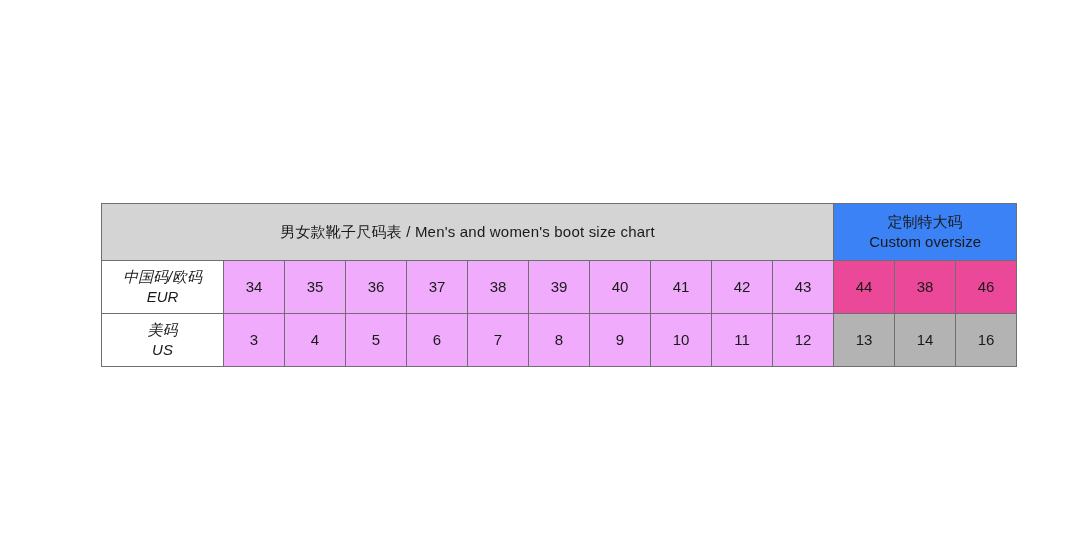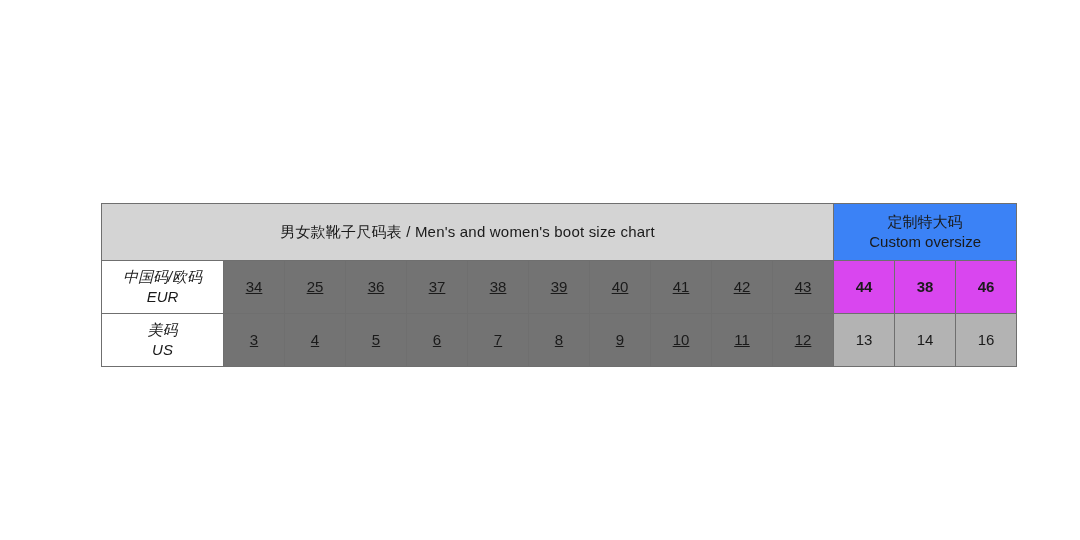--- a/index.html
+++ b/index.html
@@ -59,22 +59,22 @@
     background: #ffffff;
     font-size: 15px;
     line-height: 1.5;
     width: 122px;
     padding: 6px 4px;
     font-style: italic;
   }
   .data-row td {
     height: 52px;
   }
-  .cell-plain { background: #737373; text-decoration: underline; }
-  .cell-shade-light { background: #d946ef; font-weight: bold; }
+  .cell-plain { background: #f0abfc; }
+  .cell-shade-light { background: #ec4899; }
   .cell-shade-dark { background: #b3b3b3; }
   .two-line span { display: block; }
 </style>
 </head>
 <body>
 
 <div class="page">
   <div class="chart-wrap">
     <table class="size-chart">
       <colgroup>
@@ -101,21 +101,21 @@
             <span>Custom oversize</span>
           </td>
         </tr>
 
         <tr class="data-row">
           <td class="row-label two-line">
             <span>中国码/欧码</span>
             <span>EUR</span>
           </td>
           <td class="cell-plain">34</td>
-          <td class="cell-plain">25</td>
+          <td class="cell-plain">35</td>
           <td class="cell-plain">36</td>
           <td class="cell-plain">37</td>
           <td class="cell-plain">38</td>
           <td class="cell-plain">39</td>
           <td class="cell-plain">40</td>
           <td class="cell-plain">41</td>
           <td class="cell-plain">42</td>
           <td class="cell-plain">43</td>
           <td class="cell-shade-light">44</td>
           <td class="cell-shade-light">38</td>

